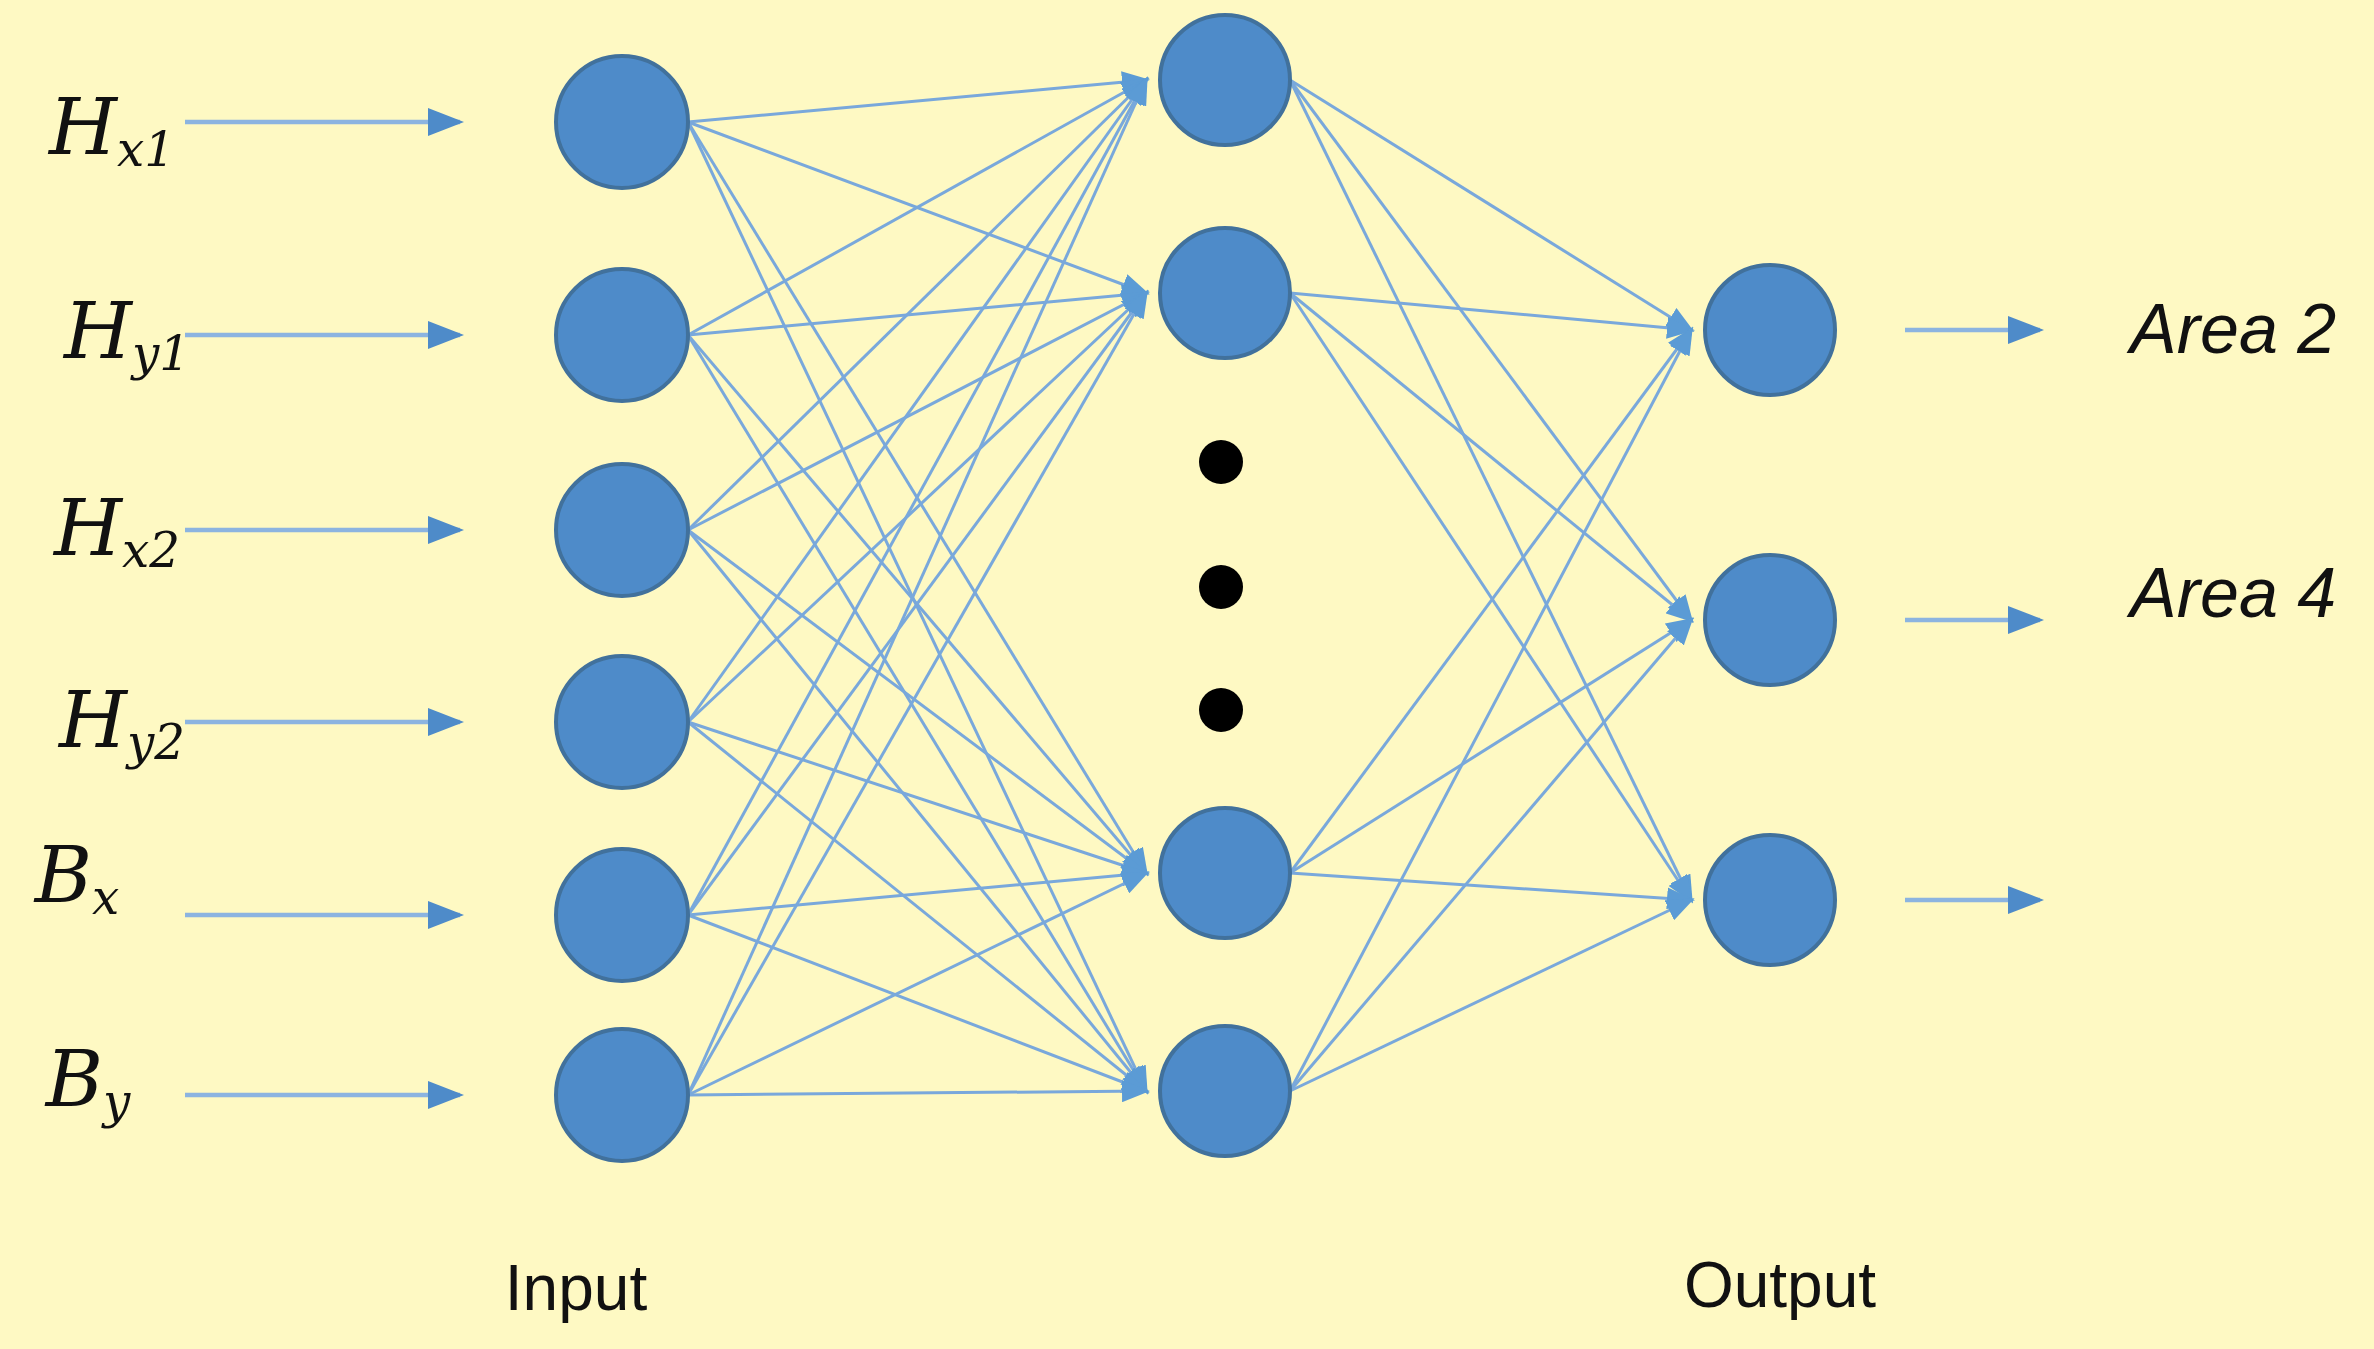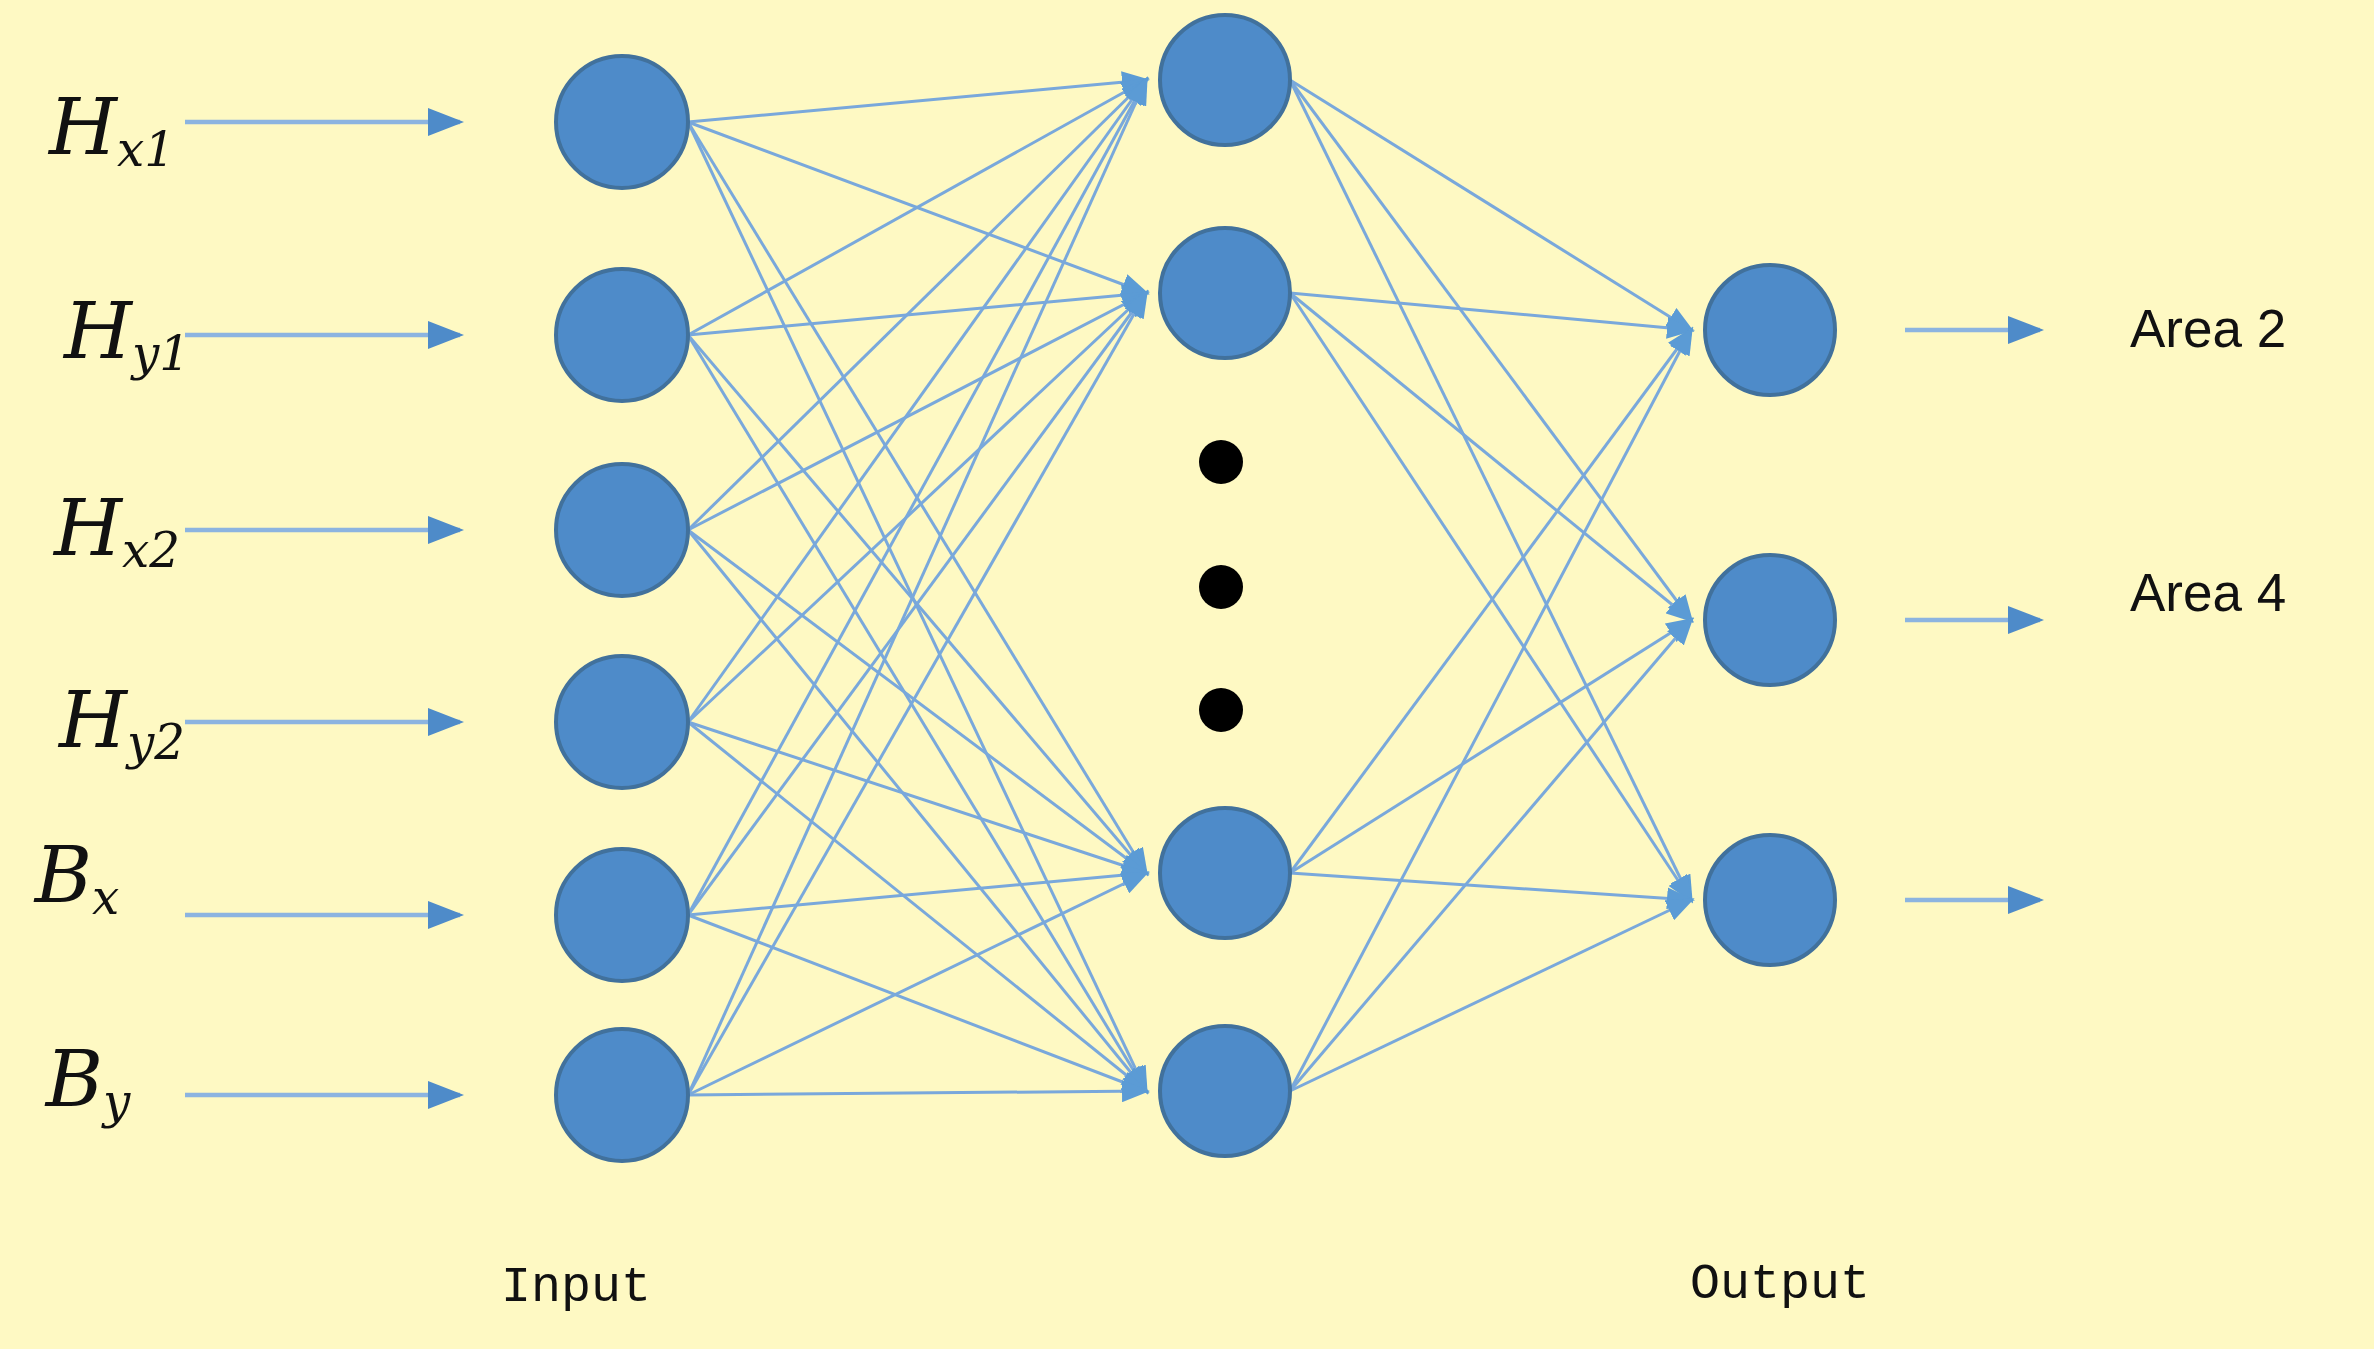--- a/index.html
+++ b/index.html
@@ -33,30 +33,31 @@
   .nn-input-label sub {
     font-size: 0.62em;
     line-height: 0;
     vertical-align: -0.24em;
     font-style: italic;
   }
   .nn-area-label {
     position: absolute;
     transform: translateY(-52%);
     font-family: "Liberation Sans", sans-serif;
-    font-size: 53px;
+    font-size: 70px;
     color: #111111;
     white-space: nowrap;
     line-height: 1;
+    font-style: italic;
   }
   .nn-layer-label {
     position: absolute;
     transform: translate(-50%, -50%);
-    font-family: Liberation Mono, monospace;
-    font-size: 50px;
+    font-family: Liberation Sans, sans-serif;
+    font-size: 64px;
     color: #111111;
     white-space: nowrap;
     line-height: 1;
   }
 </style>
 </head>
 <body>
 
 <div id="stage" style="color: rgb(17, 17, 17);">
 

